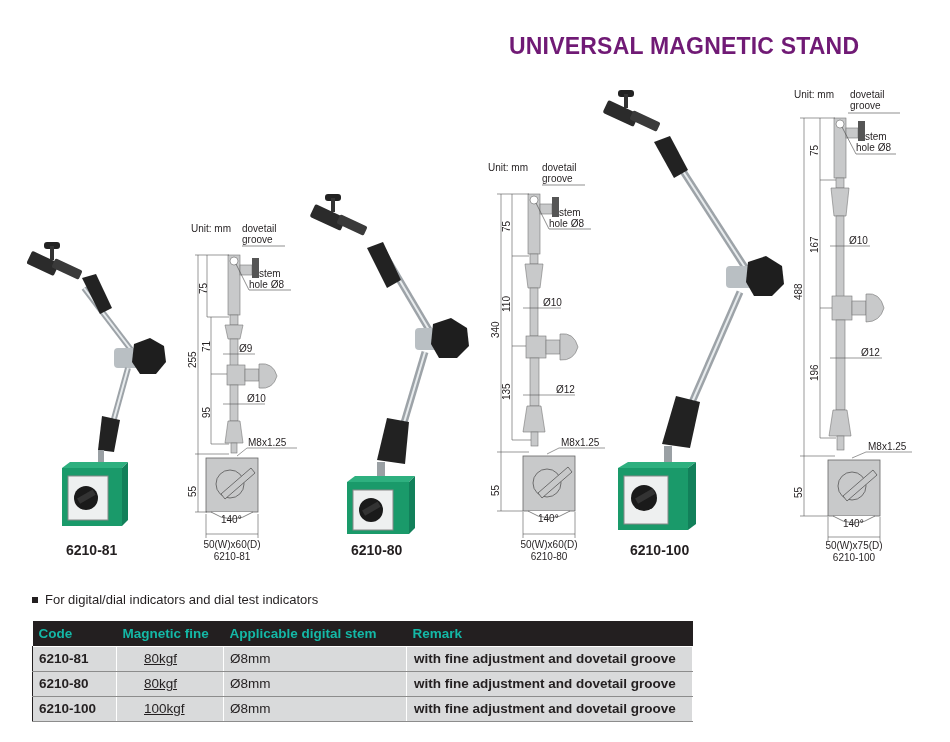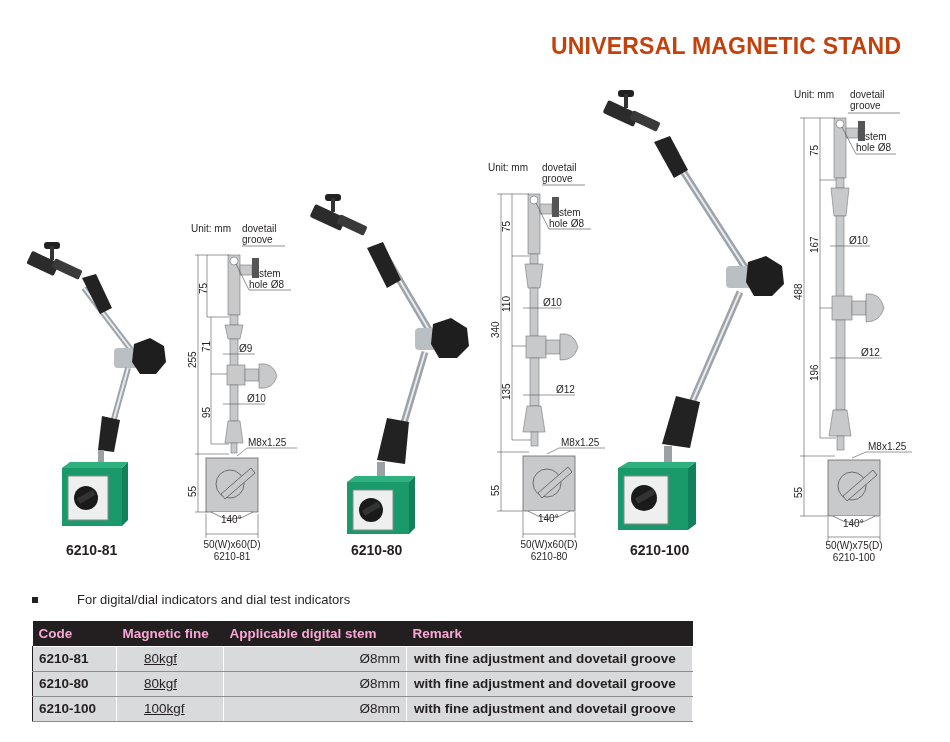--- a/index.html
+++ b/index.html
@@ -1,59 +1,59 @@
 <!DOCTYPE html>
 <html><head>
 <meta charset="utf-8">
 <style>
   * { box-sizing: border-box; margin: 0; padding: 0; }
   html, body { width: 950px; height: 742px; background: #ffffff; overflow: hidden; }
   body { position: relative; font-family: "Liberation Sans", sans-serif; color: #231f20; }
 
   .title {
-    position: absolute; left: 551px; top: 33px; width: 380px;
+    position: absolute; left: 509px; top: 33px; width: 380px;
     font-family: "Liberation Sans", sans-serif; font-weight: bold;
-    font-size: 23px; letter-spacing: 0.2px; color: #c2410c; white-space: nowrap;
+    font-size: 23px; letter-spacing: 0.2px; color: #701a75; white-space: nowrap;
   }
 
   .photo { position: absolute; }
   .photo svg { display: block; }
   .photo-label {
     position: absolute; font-weight: bold; font-size: 14px; color: #231f20;
     white-space: nowrap; text-align: center;
   }
 
   .drawing { position: absolute; }
   .drawing svg { display: block; overflow: visible; }
   .dt-s { font-family: "Liberation Sans", sans-serif; font-size: 10px; fill: #231f20; }
 
   .note {
     position: absolute; left: 32px; top: 592px; font-size: 13px; color: #231f20;
-    white-space: nowrap; display: flex; align-items: center; gap: 32px;
+    white-space: nowrap; display: flex; align-items: center;
   }
   .note .bullet { display: inline-block; width: 6px; height: 6px; background: #231f20; margin-right: 7px; }
 
   .spec-table {
     position: absolute; left: 32px; top: 621px; width: 661px;
     border-collapse: collapse; font-size: 13.5px;
   }
   .spec-table th {
-    background: #231f20; color: #f9a8d4; font-weight: bold; text-align: left;
+    background: #231f20; color: #14b8a6; font-weight: bold; text-align: left;
     height: 25px; padding: 0 6px; font-size: 13.5px; white-space: nowrap;
   }
   .spec-table td {
     background: #d9dadb; height: 25px; padding: 0 6px; white-space: nowrap;
     border-top: 1px solid #ffffff; border-right: 1px solid #ffffff; border-left: 1px solid #8c8c8c;
     border-bottom: 1px solid #8c8c8c;
   }
   .spec-table tr td:first-child { border-left: 1px solid #231f20; font-weight: bold; }
   .spec-table .c-code { width: 84px; }
   .spec-table .c-force { width: 107px; }
   .spec-table .c-stem { width: 183px; }
-  .spec-table td.center { text-align: right; }
+  .spec-table td.center { text-align: left; }
   .spec-table td.force { padding-left: 27px; text-decoration: underline; }
   .spec-table td.remark { padding-left: 7px; font-weight: bold; }
 </style>
 </head>
 <body>
 
 <div class="title">UNIVERSAL MAGNETIC STAND</div>
 
 <div class="photo" style="left:22px;top:236px;">
   <svg width="150" height="300" viewBox="0 0 150 300">

